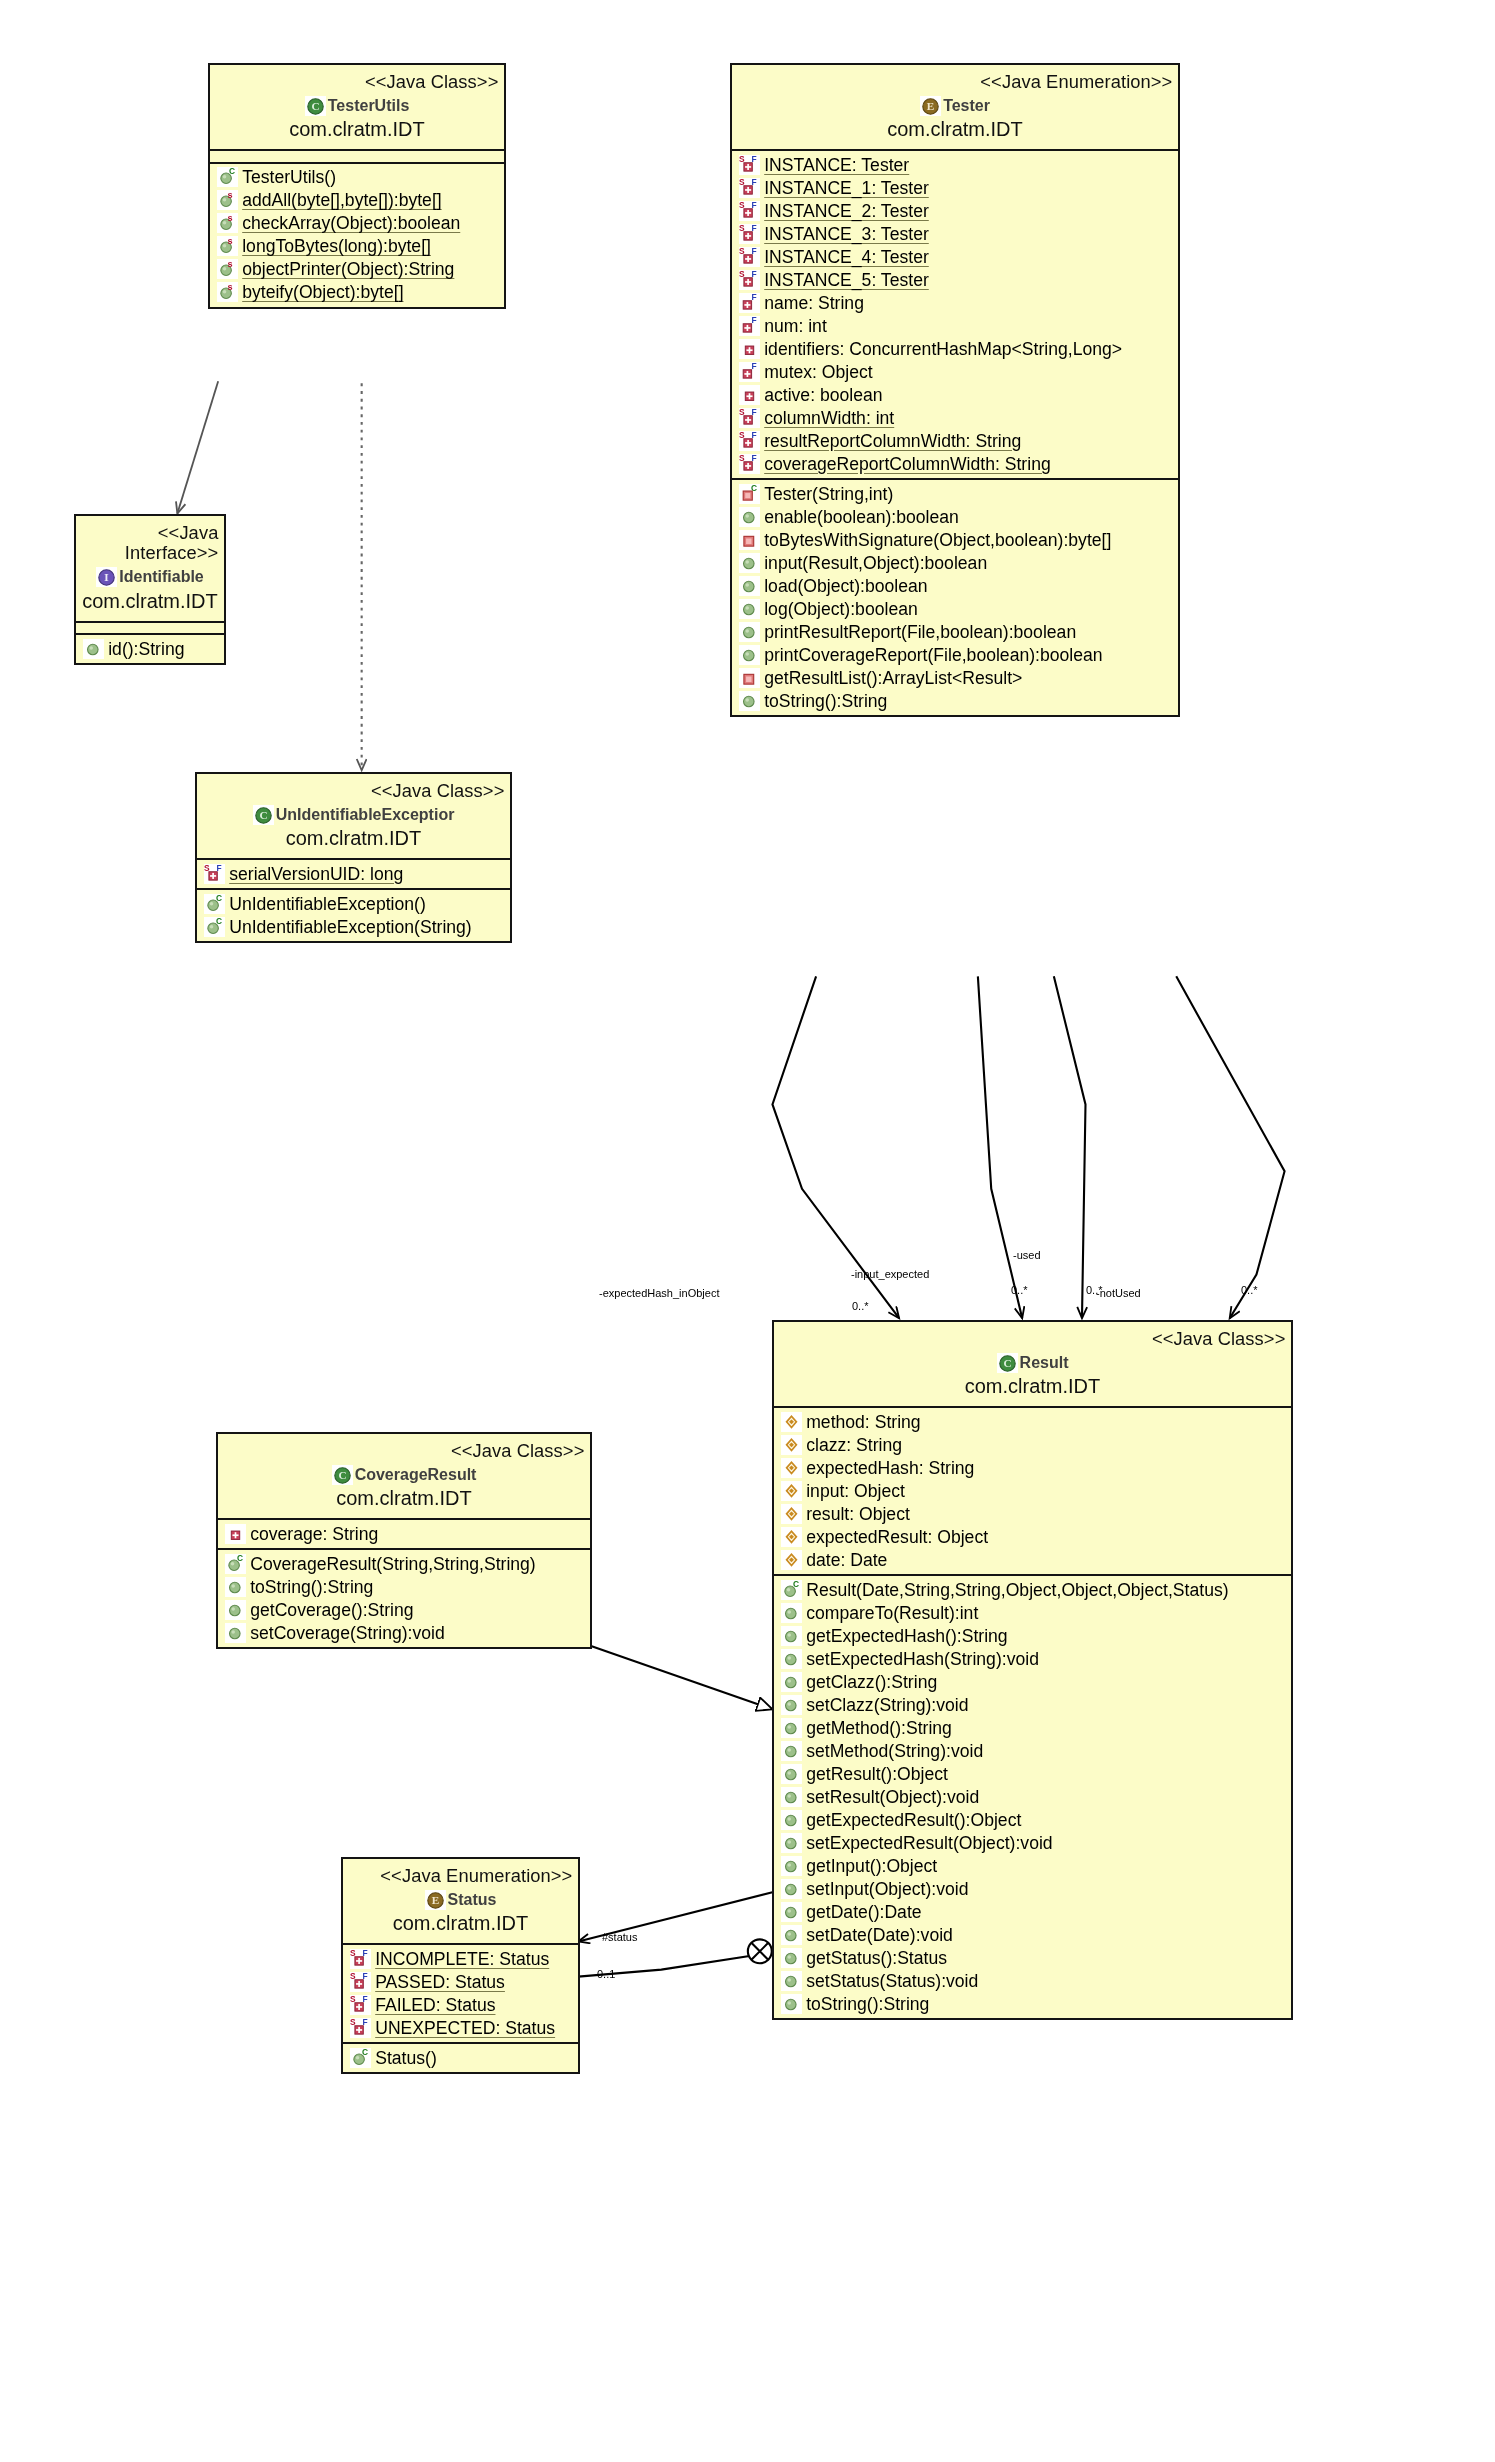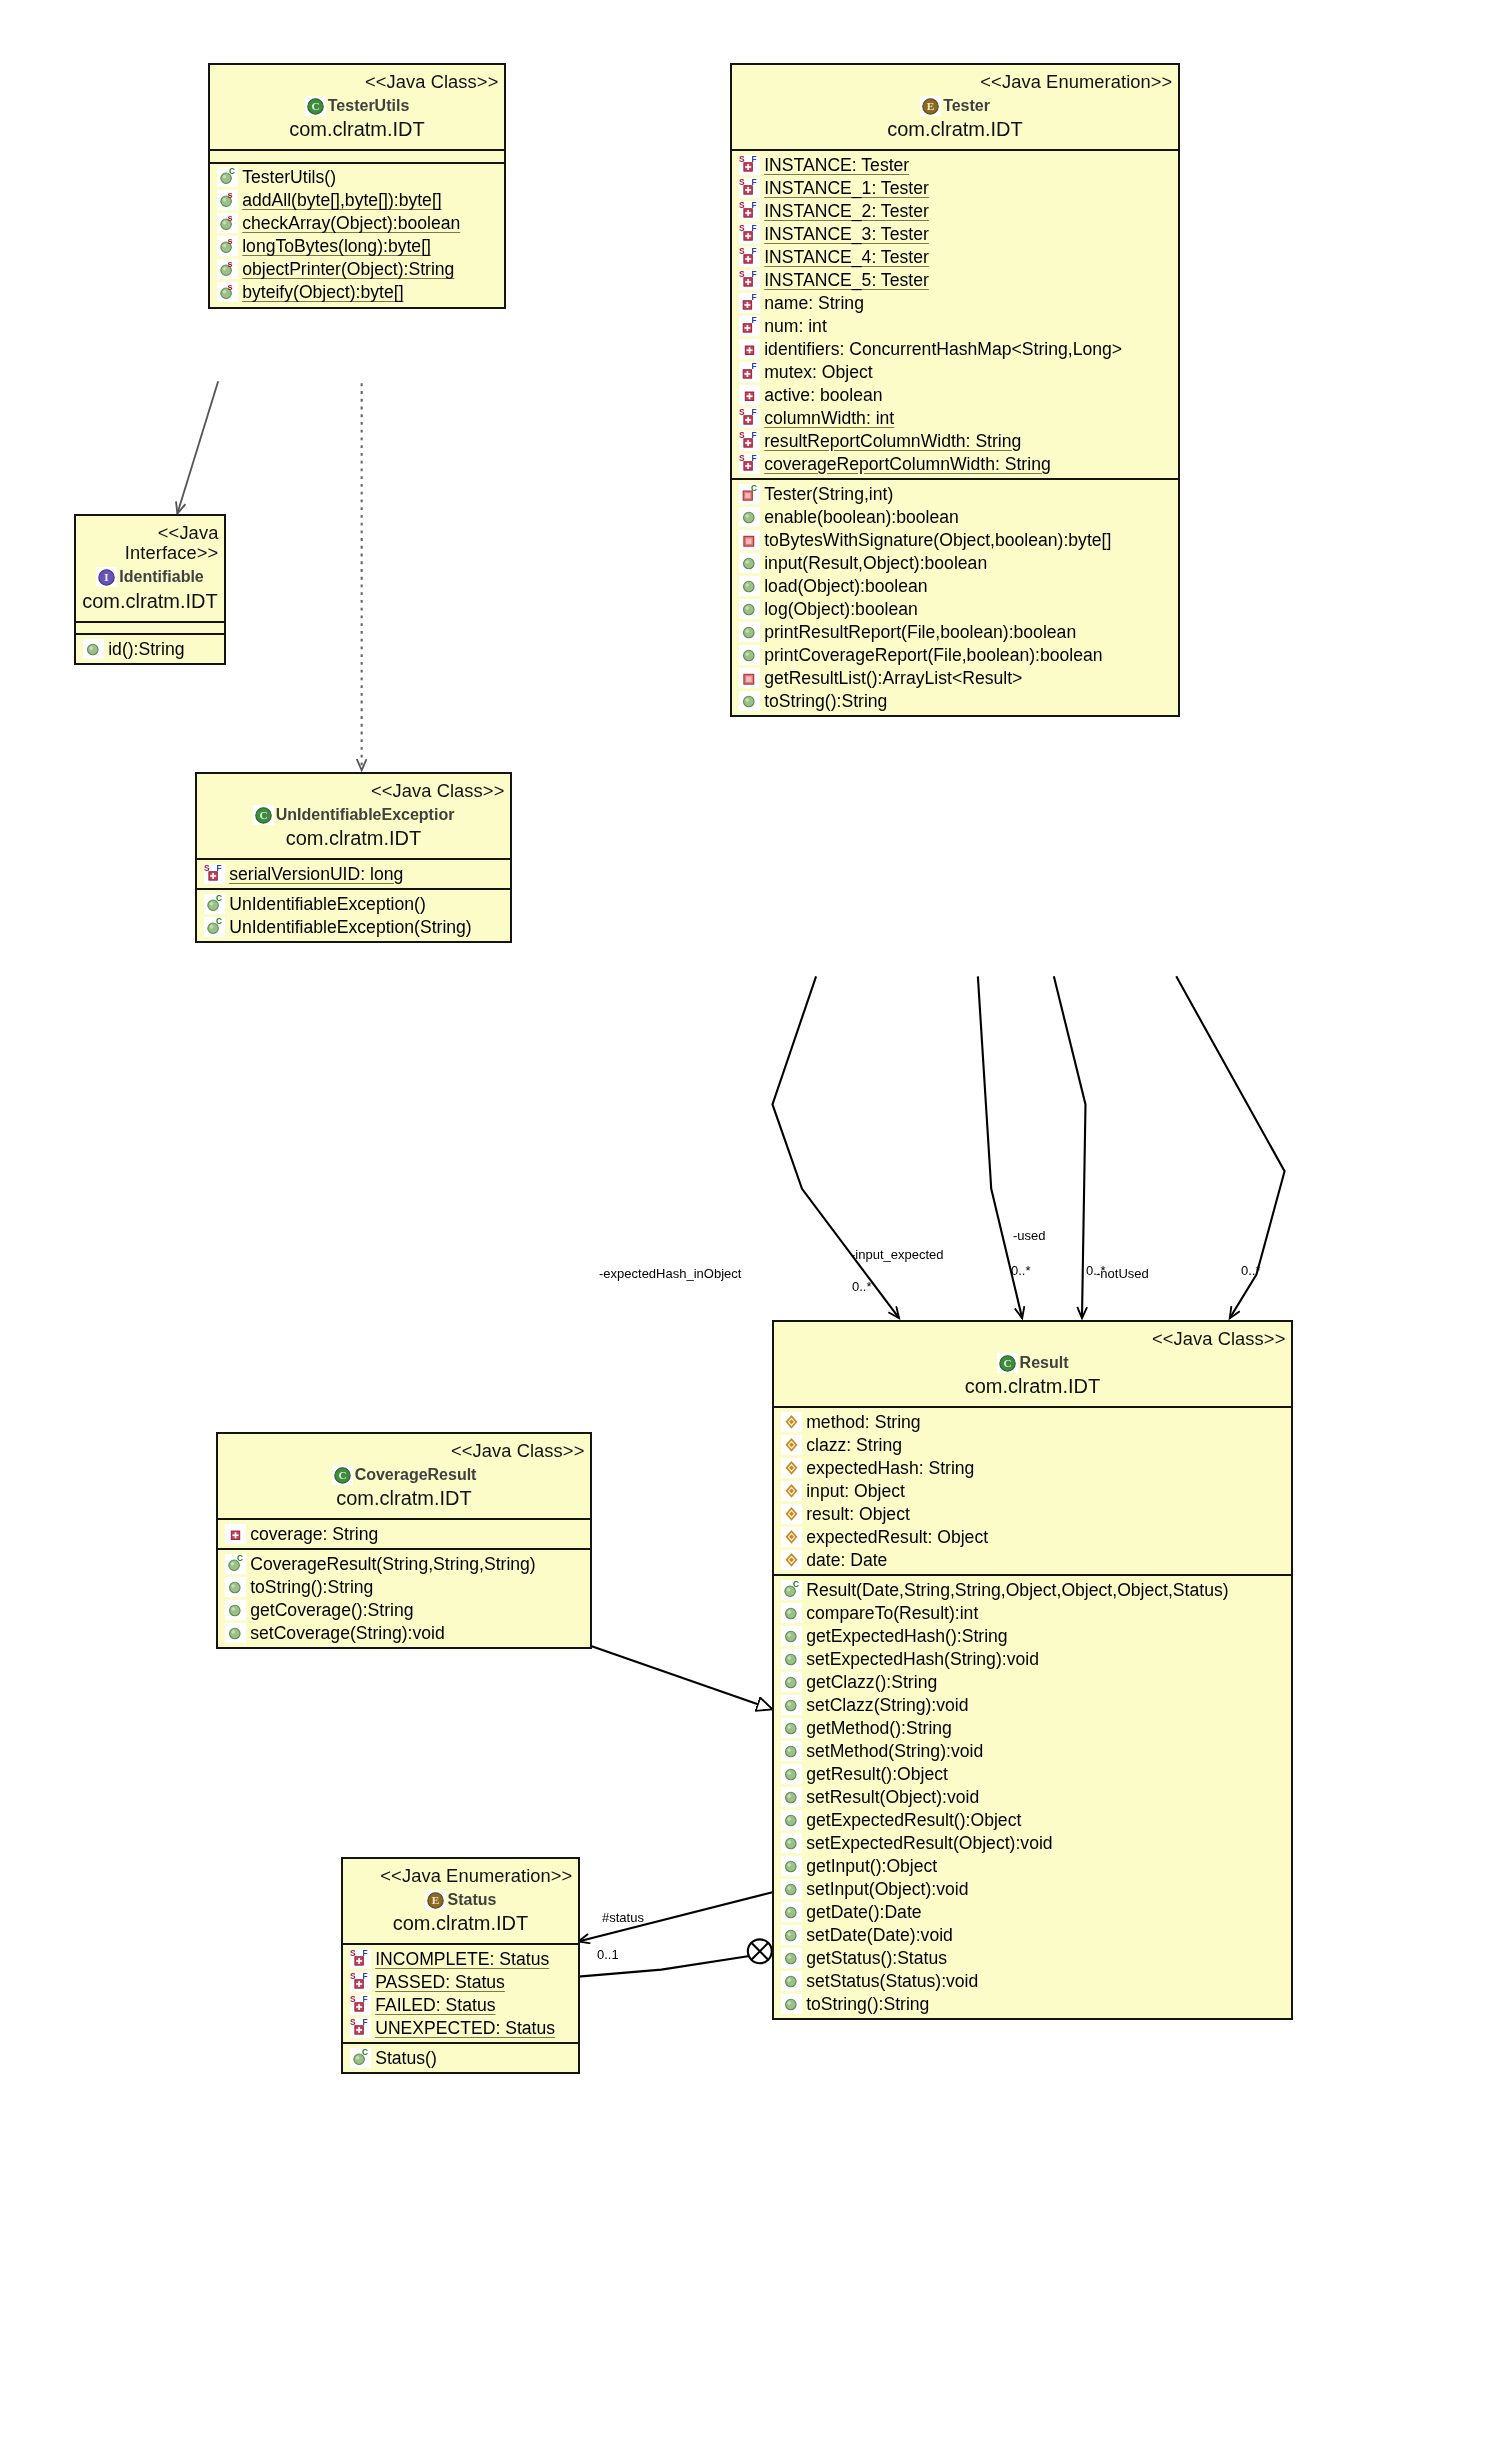--- a/index.html
+++ b/index.html
@@ -50,22 +50,23 @@
     position:relative;
     width:21px;height:19.7px;flex:0 0 21px;
     background:#ffffff;
     display:block;
   }
   .chip svg{position:absolute;left:0;top:0;}
 
   
   .elabel{
     position:absolute;
-    font-size:13px;color:#000;white-space:nowrap;
+    font-size:11px;color:#000;white-space:nowrap;
     z-index:6;
+    margin-top:21px;
   }
 </style>
 </head>
 <body>
 
 <div id="canvas">
 
   <svg id="edges" viewBox="0 0 2125 3500" width="1495" height="2462">
     <defs>
       <marker id="openArrow" markerWidth="22" markerHeight="22" refX="18" refY="8" orient="auto" markerUnits="userSpaceOnUse">

